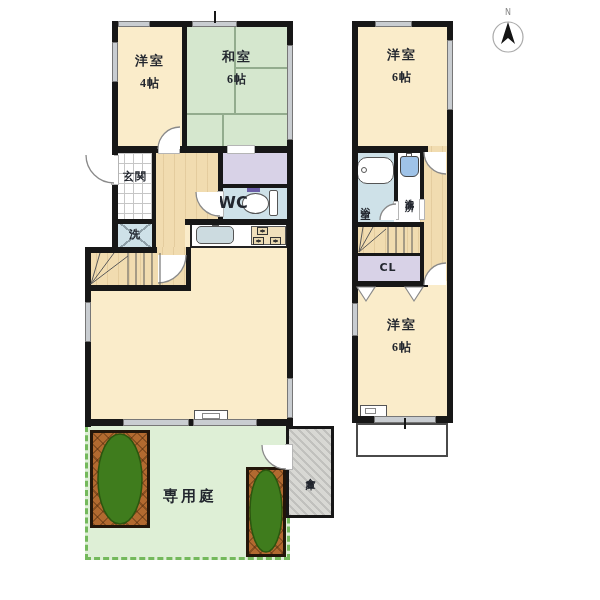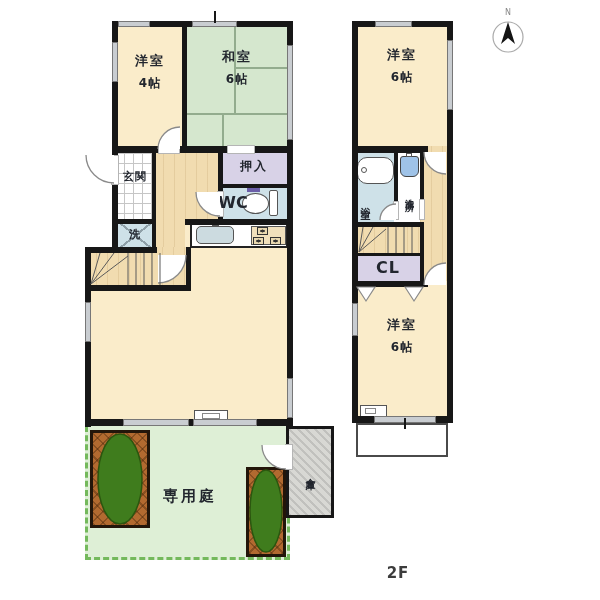--- a/index.html
+++ b/index.html
@@ -50,21 +50,21 @@
   .drain{background:#fff;border:1px solid #555;border-radius:50%;}
   .basin{background:#9fc3e8;border:1.5px solid #444;border-radius:3px 3px 6px 6px;}
   .stepbox{background:#fff;border:1.5px solid #555;}
   .stepbox-in{background:#fff;border:1px solid #888;}
   .balcony{background:#fff;border:2px solid #4a4a4a;}
   .tatline{background:#93ac8e;}
   
   .lbl{display:flex;flex-direction:column;align-items:center;justify-content:center;
        text-align:center;font-weight:600;line-height:1.1;}
   .nm{font-size:13px;letter-spacing:2px;}
-  .sz{font-size:12px;margin-top:9px;letter-spacing:1px;}
+  .sz{font-size:12px;margin-top:9px;letter-spacing:1px;font-family:Liberation Serif, serif;}
   .small{font-size:11px;letter-spacing:1px;}
   .ldk-nm{font-size:17px;letter-spacing:5px;}
   .ldk-sz{font-size:14px;margin-top:8px;letter-spacing:1px;}
   .garden-nm{font-size:15px;letter-spacing:3px;}
   .vert{writing-mode:vertical-rl;text-orientation:upright;font-size:10px;font-weight:600;
         letter-spacing:2px;display:flex;align-items:center;justify-content:center;}
   .floorlbl{font-size:15px;font-weight:600;color:#3c3c3c;text-align:center;letter-spacing:1px;}
   svg.overlay{position:absolute;left:0;top:0;pointer-events:none;}
 </style>
 </head>
@@ -182,47 +182,43 @@
     <span class="nm">洋室</span>
     <span class="sz">4帖</span>
   </div>
   <div class="abs lbl" style="left:202px;top:44px;width:70px;height:48px">
     <span class="nm">和室</span>
     <span class="sz">6帖</span>
   </div>
   <div class="abs lbl small" style="left:114px;top:168px;width:42px;height:18px">
     <span>玄関</span>
   </div>
-  <div class="abs lbl" style="left:220px;top:150px;width:68px;height:34px">
-    <span style="font-size:12px;letter-spacing:2px">押入</span>
-  </div>
   <div class="abs lbl" style="left:220px;top:192px;width:26px;height:22px">
     <span style="font-size:16px">WC</span>
   </div>
   <div class="abs lbl small" style="left:117px;top:221px;width:36px;height:28px">
     <span>洗</span>
   </div>
   <div class="abs lbl" style="left:130px;top:484px;width:120px;height:24px">
     <span class="garden-nm">専用庭</span>
   </div>
 
   <div class="abs lbl" style="left:368px;top:42px;width:68px;height:48px">
     <span class="nm">洋室</span>
     <span class="sz">6帖</span>
   </div>
   <div class="abs vert" style="left:354px;top:180px;width:22px;height:42px">浴室</div>
   <div class="abs vert" style="left:397px;top:168px;width:24px;height:54px;font-size:9px">洗面所</div>
   <div class="abs lbl" style="left:352px;top:254px;width:72px;height:28px">
-    <span style="font-size:16px;letter-spacing:1px">CL</span>
+    <span style="font-size:11px;letter-spacing:1px">CL</span>
   </div>
   <div class="abs lbl" style="left:368px;top:312px;width:68px;height:48px">
     <span class="nm">洋室</span>
     <span class="sz">6帖</span>
   </div>
-  <div class="abs floorlbl" style="left:358px;top:564px;width:80px;height:20px">2F</div>
 
   <svg class="overlay" width="600" height="600" viewBox="0 0 600 600">
 
     <g>
       <path d="M86,155 A28,28 0 0 0 114,183 L114,155 Z" fill="#fff"></path>
       <path d="M86,155 A28,28 0 0 0 114,183" fill="none" stroke="#8a8a8a" stroke-width="1.3"></path>
     </g>
     <g>
       <path d="M158,149 A22,22 0 0 1 180,127 L180,149 Z" fill="#fff"></path>
       <path d="M158,149 A22,22 0 0 1 180,127" fill="none" stroke="#8a8a8a" stroke-width="1.3"></path>

